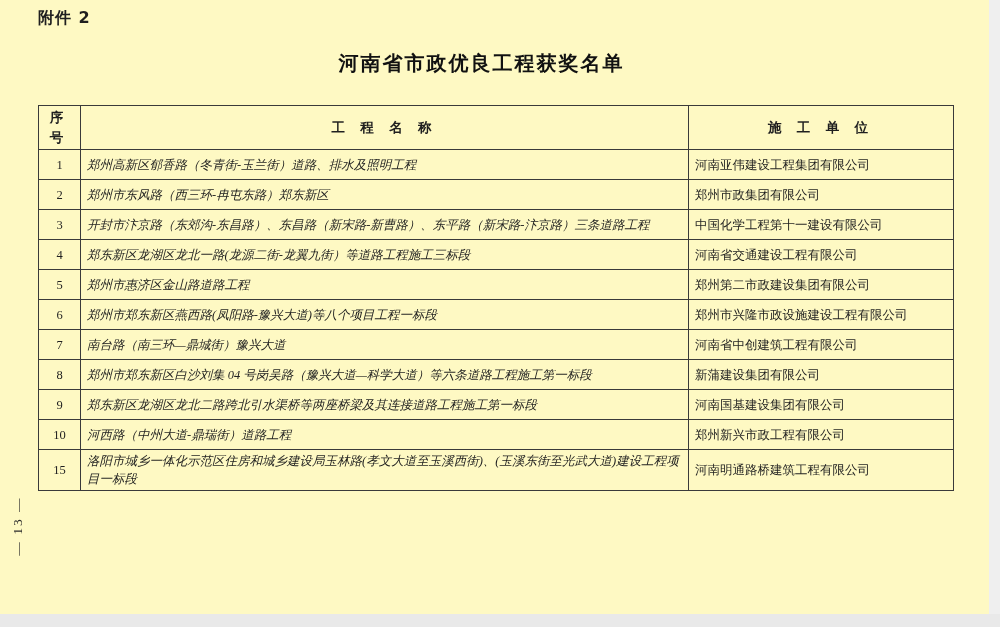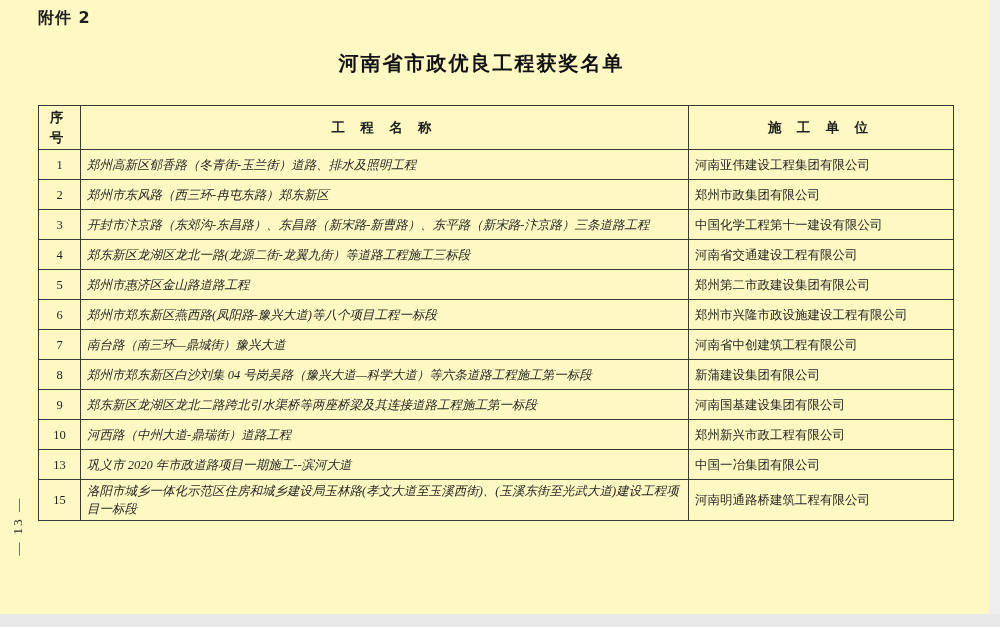--- a/index.html
+++ b/index.html
@@ -152,25 +152,20 @@
   </tr>
 
   <tr>
     <td class="cell-index">10</td>
     <td class="cell-project">河西路（中州大道-鼎瑞街）道路工程</td>
     <td class="cell-contractor">郑州新兴市政工程有限公司</td>
   </tr>
 
 
 
-  <tr>
-    <td class="cell-index">13</td>
-    <td class="cell-project">巩义市 2020 年市政道路项目一期施工--滨河大道</td>
-    <td class="cell-contractor">中国一冶集团有限公司</td>
-  </tr>
 
 
   <tr>
     <td class="cell-index">15</td>
     <td class="cell-project">洛阳市城乡一体化示范区住房和城乡建设局玉林路(孝文大道至玉溪西街)、(玉溪东街至光武大道)建设工程项目一标段</td>
     <td class="cell-contractor">河南明通路桥建筑工程有限公司</td>
   </tr>
 </tbody>
   </table>
 

